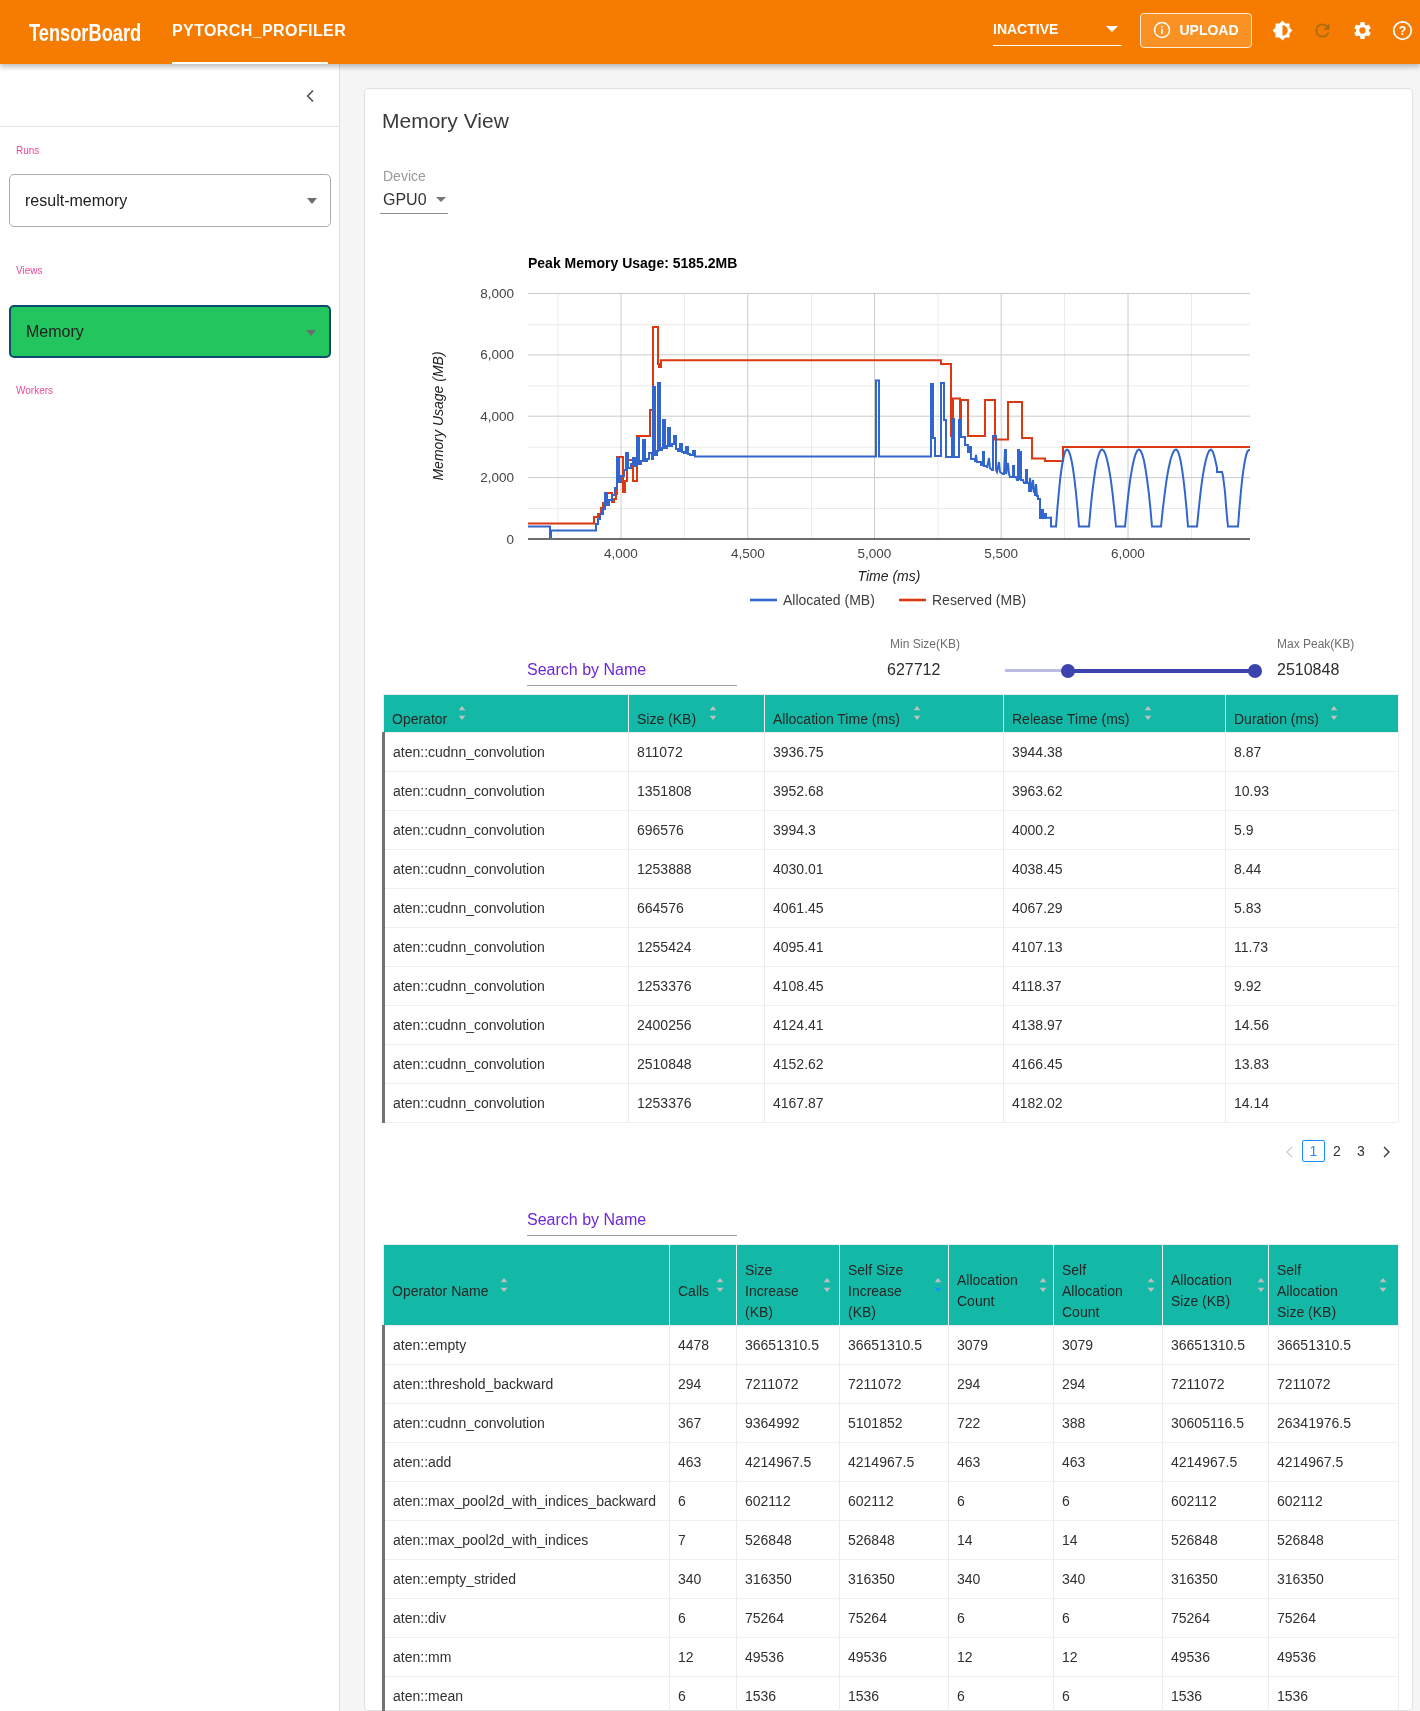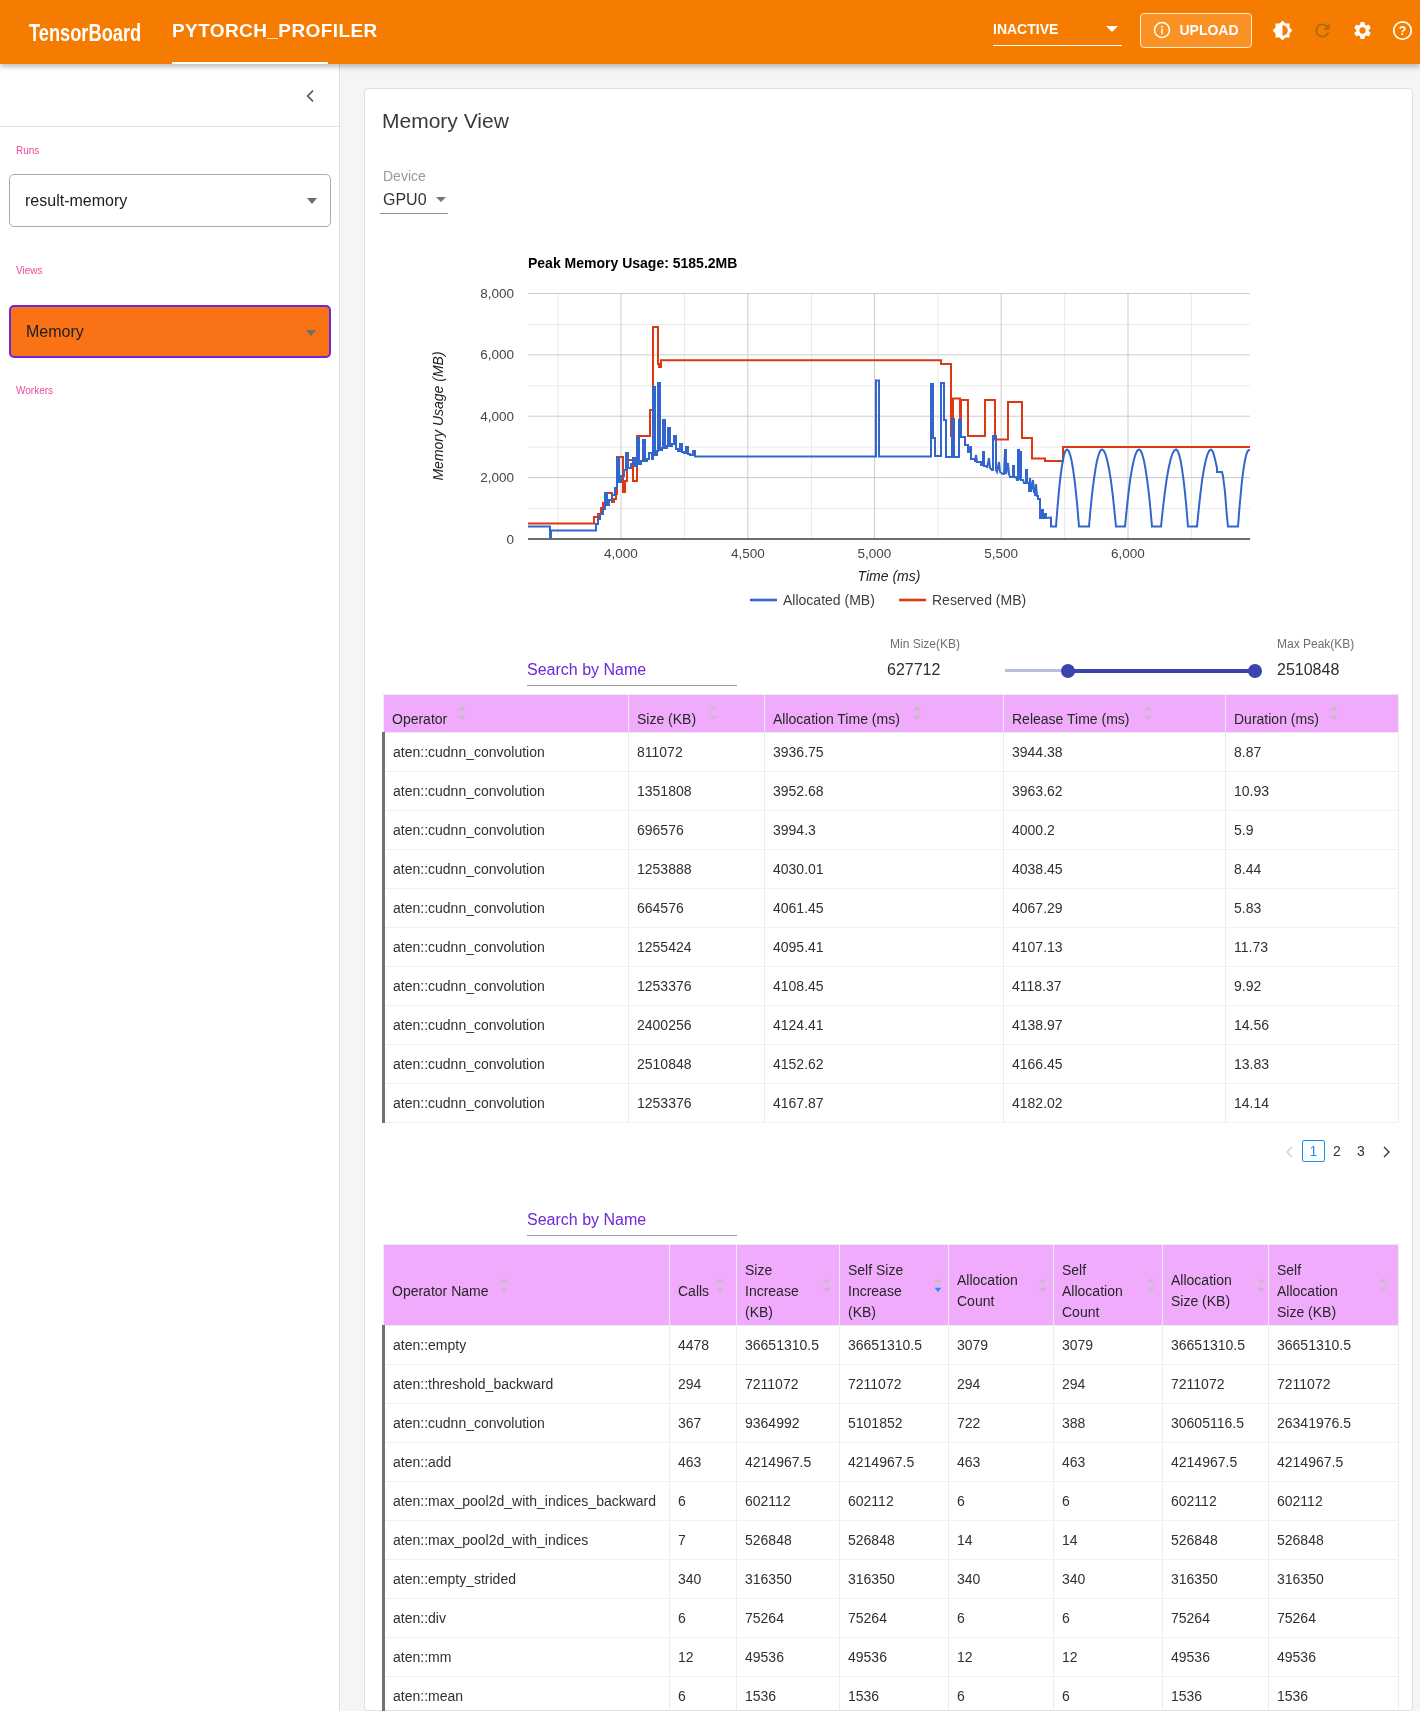--- a/index.html
+++ b/index.html
@@ -1,33 +1,33 @@
 <!DOCTYPE html>
 <html><head><meta charset="utf-8"><style>
 *{margin:0;padding:0;box-sizing:border-box}
 html,body{width:1420px;height:1711px;font-family:"Liberation Sans",sans-serif;background:#f5f5f5;overflow:hidden;position:relative}
 .abs{position:absolute}
 
 #hdr{position:absolute;left:0;top:0;width:1420px;height:64px;background:#f57c00;color:#fff;z-index:10;box-shadow:0 3px 5px rgba(0,0,0,.25)}
 #logo{position:absolute;left:29px;top:19px;font-size:24px;font-weight:700;transform:scaleX(.76);transform-origin:0 0;white-space:nowrap}
-#tab{position:absolute;left:172px;top:0;width:156px;height:64px;text-align:right;font-size:19px;font-weight:700;letter-spacing:.4px;line-height:62px}
+#tab{position:absolute;left:172px;top:0;width:156px;height:64px;text-align:right;font-size:16px;font-weight:700;letter-spacing:.4px;line-height:62px}
 #tab:after{content:"";position:absolute;left:0;bottom:0;width:156px;height:2px;background:#fff}
 #inactive{position:absolute;left:993px;top:21px;width:129px;font-size:14px;font-weight:700;border-bottom:1.5px solid #fff;padding-bottom:8px}
 #inactive .car{position:absolute;right:4px;top:5px;width:0;height:0;border-left:6px solid transparent;border-right:6px solid transparent;border-top:6px solid #fff}
 #upload{position:absolute;left:1140px;top:13px;width:112px;height:35px;border:1px solid #fdebd3;border-radius:4px;background:#f99125;font-size:14px;font-weight:700;text-align:center;line-height:33px}
 #upload svg{vertical-align:-4px;margin-right:8px}
 .hic{position:absolute;top:20px}
 
 #side{position:absolute;left:0;top:64px;width:340px;height:1647px;background:#fff;border-right:1px solid #e0e0e0;z-index:5}
 #stools{position:absolute;left:0;top:0;width:339px;height:63px;border-bottom:1px solid #e4e4e4}
 .chev{position:absolute;left:303px;top:24px;width:16px;height:16px}
 .slabel{position:absolute;left:16px;font-size:10px;color:#ec4899}
 .sel{position:absolute;left:9px;width:322px;height:53px;border:1px solid #ababab;border-radius:5px;background:#fff;font-size:16px;color:#202020;line-height:51px;padding-left:15px}
 .sel .car{position:absolute;right:13px;top:23px;width:0;height:0;border-left:5.5px solid transparent;border-right:5.5px solid transparent;border-top:6px solid #6d6d6d}
-.sel.focus{border:2px solid #6d28d9;background:#f97316;line-height:49px}
+.sel.focus{border:2px solid #0c4a6e;background:#22c55e;line-height:49px}
 
 #card{position:absolute;left:364px;top:88px;width:1049px;height:1623px;background:#fff;border:1px solid #e0e0e0;border-radius:4px}
 #mv{position:absolute;left:382px;top:109px;font-size:21px;color:#3a3a3a}
 #dev1{position:absolute;left:383px;top:168px;font-size:14px;color:#9a9a9a}
 #dev2{position:absolute;left:383px;top:191px;font-size:16px;color:#333}
 #dev2 .car{display:inline-block;margin-left:9px;vertical-align:3px;width:0;height:0;border-left:5px solid transparent;border-right:5px solid transparent;border-top:5.5px solid #757575}
 #devu{position:absolute;left:380px;top:213px;width:68px;height:1px;background:#8d8d8d}
 .ctitle{font:bold 14px "Liberation Sans",sans-serif;fill:#000}
 .tick{font:13.5px "Liberation Sans",sans-serif;fill:#444}
 .atitle{font:italic 14px "Liberation Sans",sans-serif;fill:#222}
@@ -35,21 +35,21 @@
 
 .search{position:absolute;font-size:16px;color:#6d28d9;border-bottom:1px solid #9e9e9e;width:210px;padding-bottom:6px}
 .flabel{position:absolute;font-size:12px;color:#6e6e6e}
 .fval{position:absolute;font-size:16px;color:#2d2d2d;border-bottom:1px solid #9e9e9e;padding-bottom:21px}
 
 #trk1{position:absolute;left:1005px;top:669px;width:63px;height:3px;background:#b7bce0}
 #trk2{position:absolute;left:1068px;top:668.5px;width:187px;height:4px;background:#3b44ad}
 .knob{position:absolute;top:663.5px;width:14px;height:14px;border-radius:50%;background:#3b44ad}
 
 .tb{border-collapse:collapse;table-layout:fixed;font-size:14px;color:#303030}
-.tb th{background:#f0abfc;font-weight:400;text-align:left;padding:12px 0 0 8px;border:1px solid #ececec;border-left:none;height:38px;position:relative;color:#262626}
+.tb th{background:#14b8a6;font-weight:400;text-align:left;padding:12px 0 0 8px;border:1px solid #ececec;border-left:none;height:38px;position:relative;color:#262626}
 .tb th:first-child{border-left:1px solid #ececec}
 .tb td{border-bottom:1px solid #f0f0f0;padding:0 0 0 8px;height:39px;border-right:1px solid #ececec}
 .tb td:first-child{border-left:3px solid #737373}
 .tb2 th{height:81px;line-height:21px}
 .sorter{position:absolute;top:50%;margin-top:-10px;display:inline-block}
 
 .pitem{position:absolute;font-size:14px;color:#333;width:24px;height:24px;text-align:center;line-height:24px}
 .pcur{border:1px solid #1890ff;border-radius:2px;color:#1890ff;line-height:21px;width:23px;height:22px}
 </style></head><body>
 <div id="hdr">

